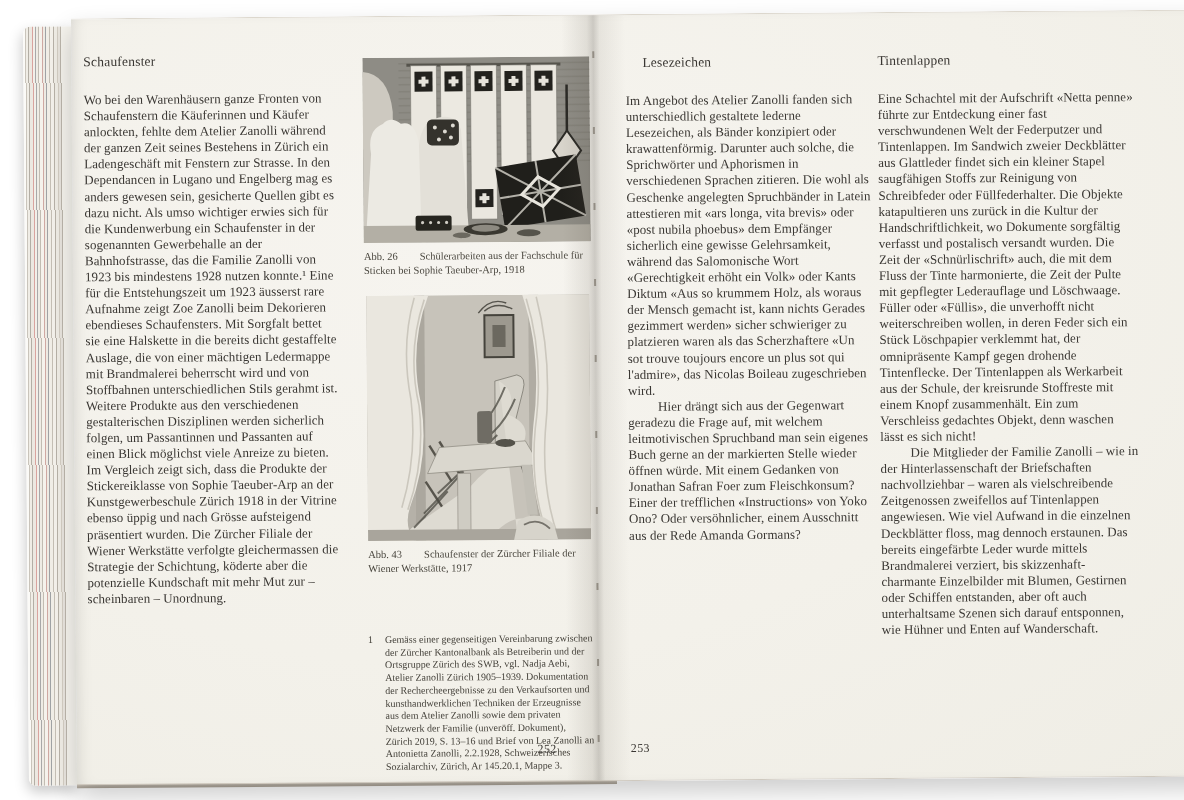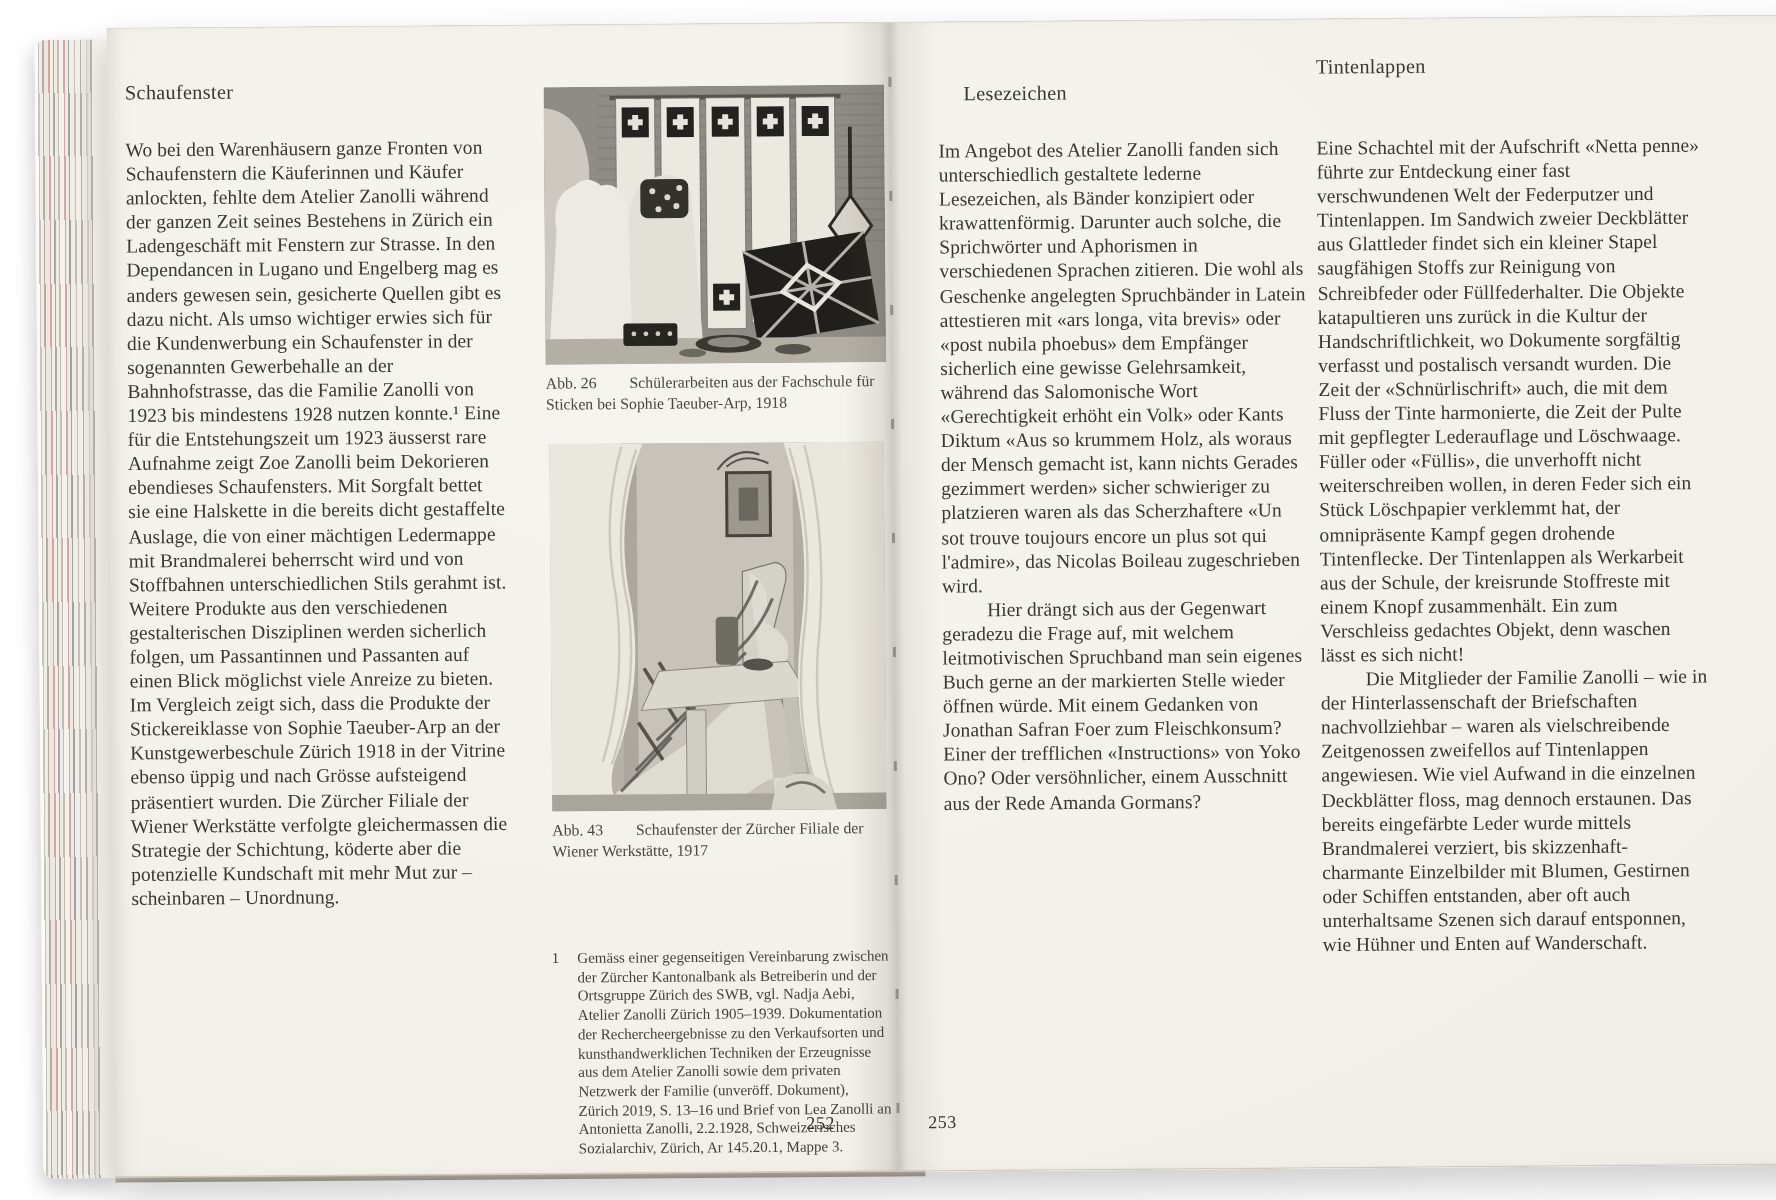--- a/index.html
+++ b/index.html
@@ -212,22 +212,22 @@
     <div class="pagenum" style="left:12px;top:726px;width:468px;text-align:right;">252</div>
 
     <div class="gutter"></div>
 
     <h2 class="section-title" style="left:571px;top:40px;">Lesezeichen</h2>
     <div class="body-col" style="left:554px;top:78px;width:245px;">
       <p>Im Angebot des Atelier Zanolli fanden sich unterschiedlich gestaltete lederne Lesezeichen, als Bänder konzipiert oder krawattenförmig. Darunter auch solche, die Sprichwörter und Aphorismen in verschiedenen Sprachen zitieren. Die wohl als Geschenke angelegten Spruchbänder in Latein attestieren mit «ars longa, vita brevis» oder «post nubila phoebus» dem Empfänger sicherlich eine gewisse Gelehrsamkeit, während das Salomonische Wort «Gerechtigkeit erhöht ein Volk» oder Kants Diktum «Aus so krummem Holz, als woraus der Mensch gemacht ist, kann nichts Gerades gezimmert werden» sicher schwieriger zu platzieren waren als das Scherzhaftere «Un sot trouve toujours encore un plus sot qui l'admire», das Nicolas Boileau zugeschrieben wird.</p>
       <p class="indent">Hier drängt sich aus der Gegenwart geradezu die Frage auf, mit welchem leitmotivischen Spruchband man sein eigenes Buch gerne an der markierten Stelle wieder öffnen würde. Mit einem Gedanken von Jonathan Safran Foer zum Fleischkonsum? Einer der trefflichen «Instructions» von Yoko Ono? Oder versöhnlicher, einem Ausschnitt aus der Rede Amanda Gormans?</p>
     </div>
 
-    <h2 class="section-title" style="left:806px;top:24px;">Tintenlappen</h2>
+    <h2 class="section-title" style="left:806px;top:40px;">Tintenlappen</h2>
     <div class="body-col" style="left:806px;top:78px;width:258px;">
       <p>Eine Schachtel mit der Aufschrift «Netta penne» führte zur Entdeckung einer fast verschwundenen Welt der Federputzer und Tintenlappen. Im Sandwich zweier Deckblätter aus Glattleder findet sich ein kleiner Stapel saugfähigen Stoffs zur Reinigung von Schreibfeder oder Füllfederhalter. Die Objekte katapultieren uns zurück in die Kultur der Handschriftlichkeit, wo Dokumente sorgfältig verfasst und postalisch versandt wurden. Die Zeit der «Schnürlischrift» auch, die mit dem Fluss der Tinte harmonierte, die Zeit der Pulte mit gepflegter Lederauflage und Löschwaage. Füller oder «Füllis», die unverhofft nicht weiterschreiben wollen, in deren Feder sich ein Stück Löschpapier verklemmt hat, der omnipräsente Kampf gegen drohende Tintenflecke. Der Tintenlappen als Werkarbeit aus der Schule, der kreisrunde Stoffreste mit einem Knopf zusammenhält. Ein zum Verschleiss gedachtes Objekt, denn waschen lässt es sich nicht!</p>
       <p class="indent">Die Mitglieder der Familie Zanolli – wie in der Hinterlassenschaft der Briefschaften nachvollziehbar – waren als vielschreibende Zeitgenossen zweifellos auf Tintenlappen angewiesen. Wie viel Aufwand in die einzelnen Deckblätter floss, mag dennoch erstaunen. Das bereits eingefärbte Leder wurde mittels Brandmalerei verziert, bis skizzenhaft-charmante Einzelbilder mit Blumen, Gestirnen oder Schiffen entstanden, aber oft auch unterhaltsame Szenen sich darauf entsponnen, wie Hühner und Enten auf Wanderschaft.</p>
     </div>
 
-    <div class="pagenum" style="left:542px;top:726px;">253</div>
+    <div class="pagenum" style="left:554px;top:726px;">253</div>
 
   </div>
 </div>
 
 </body></html>

